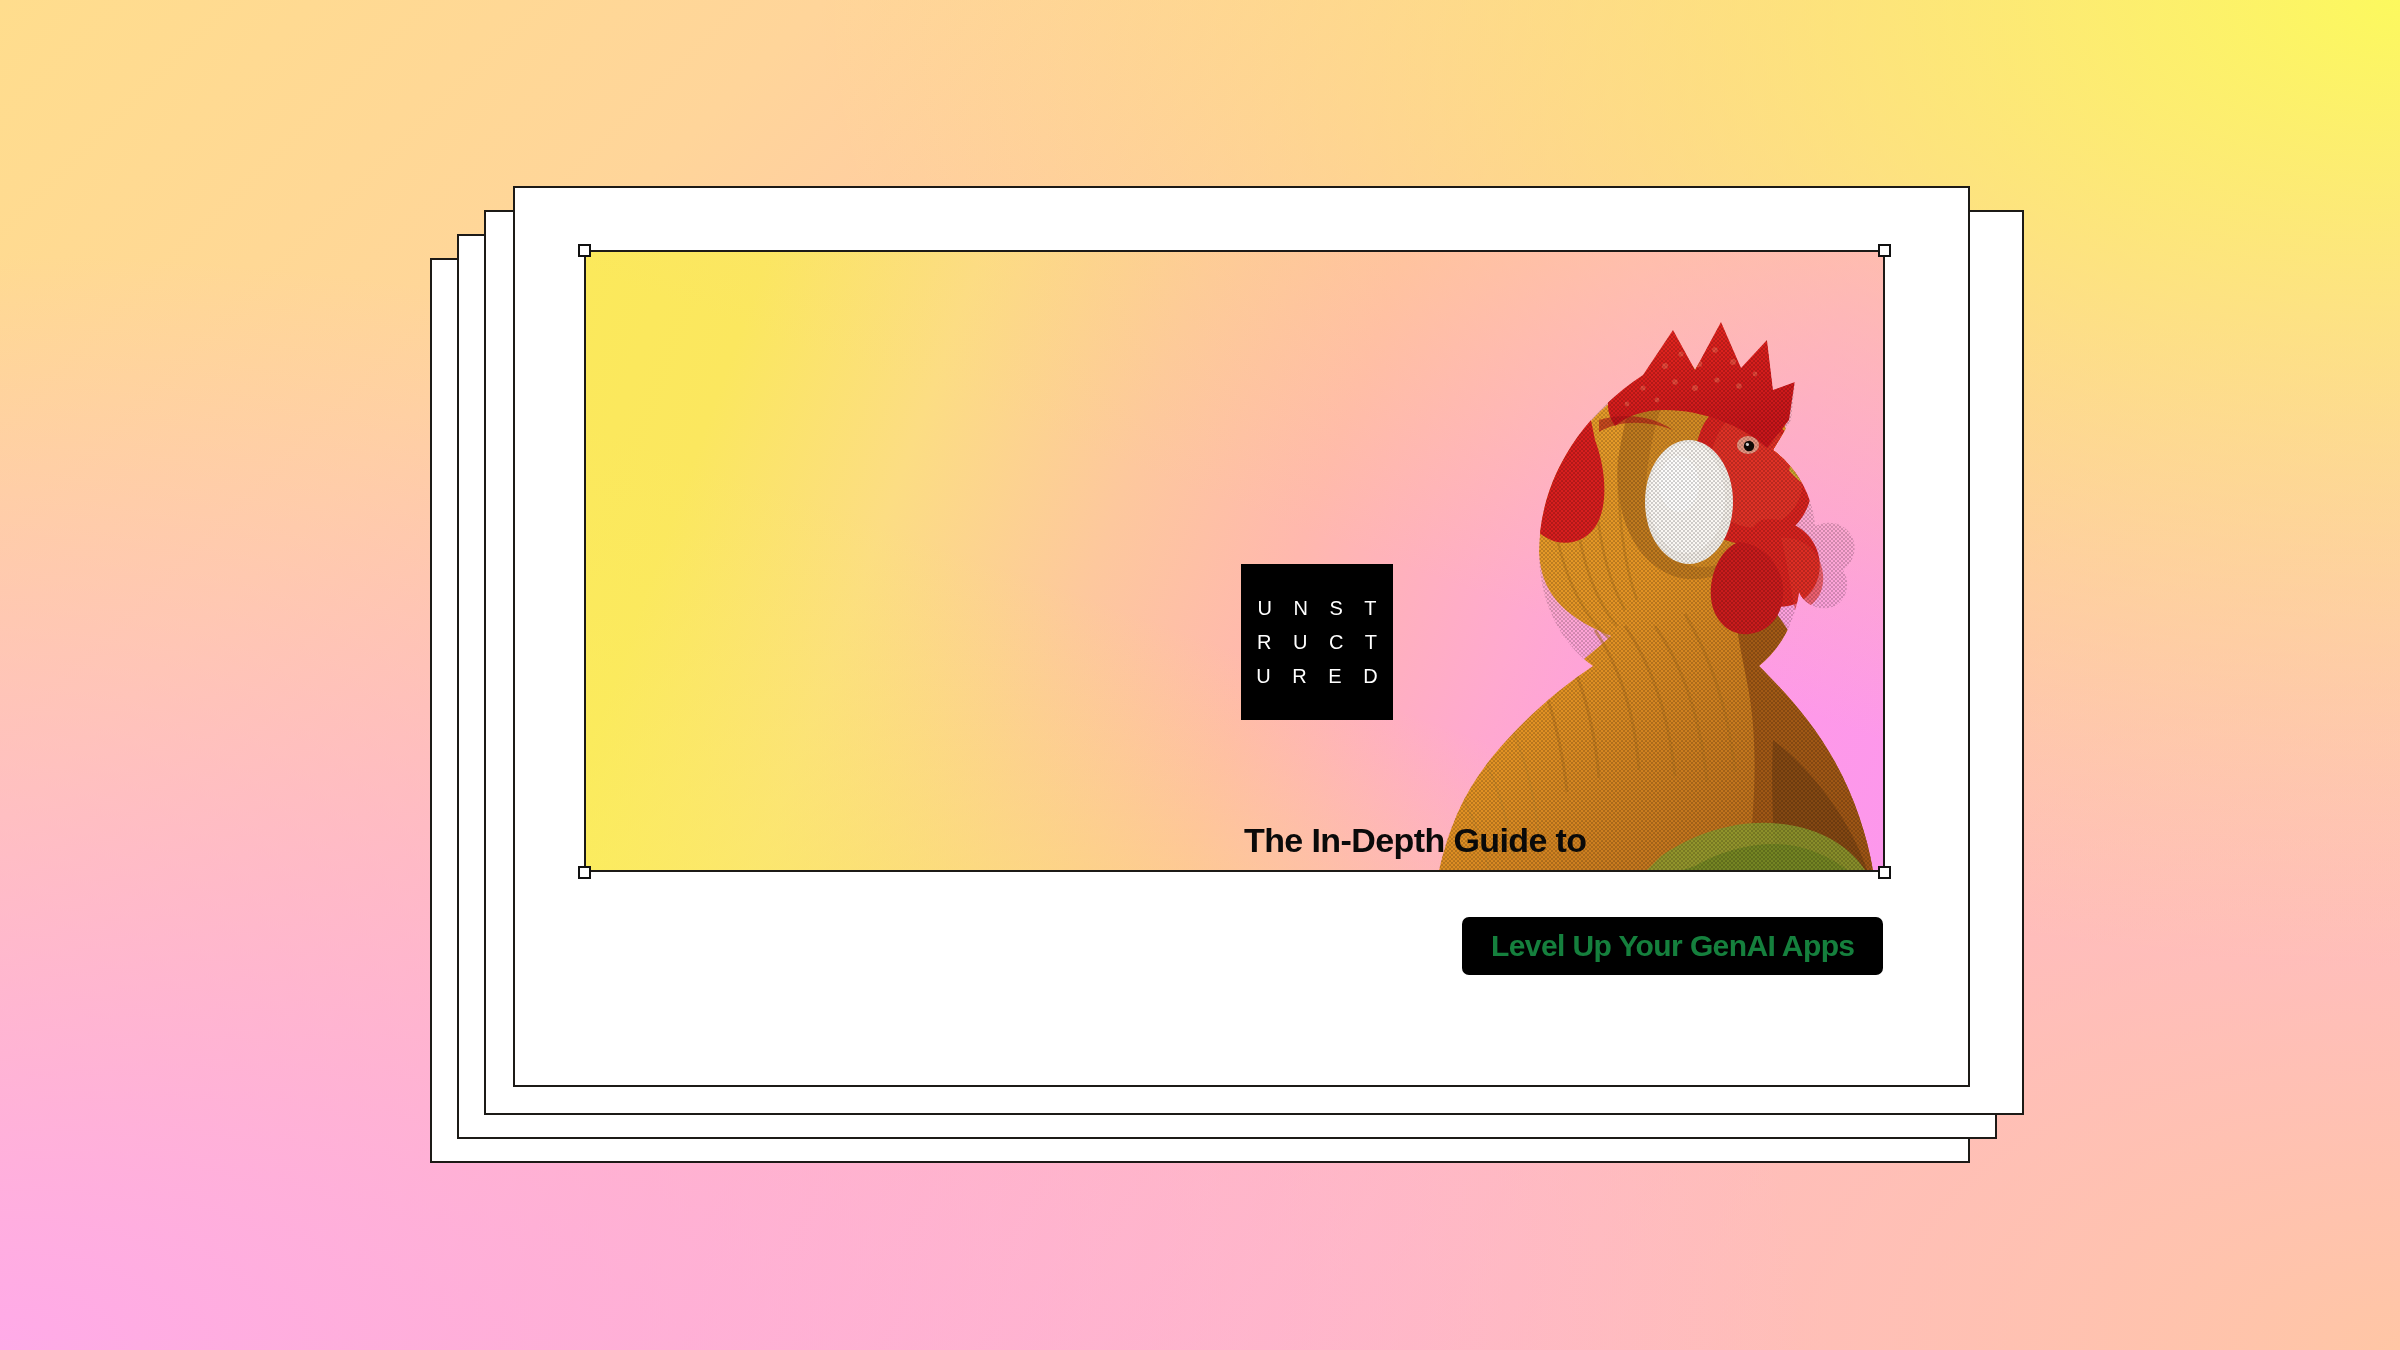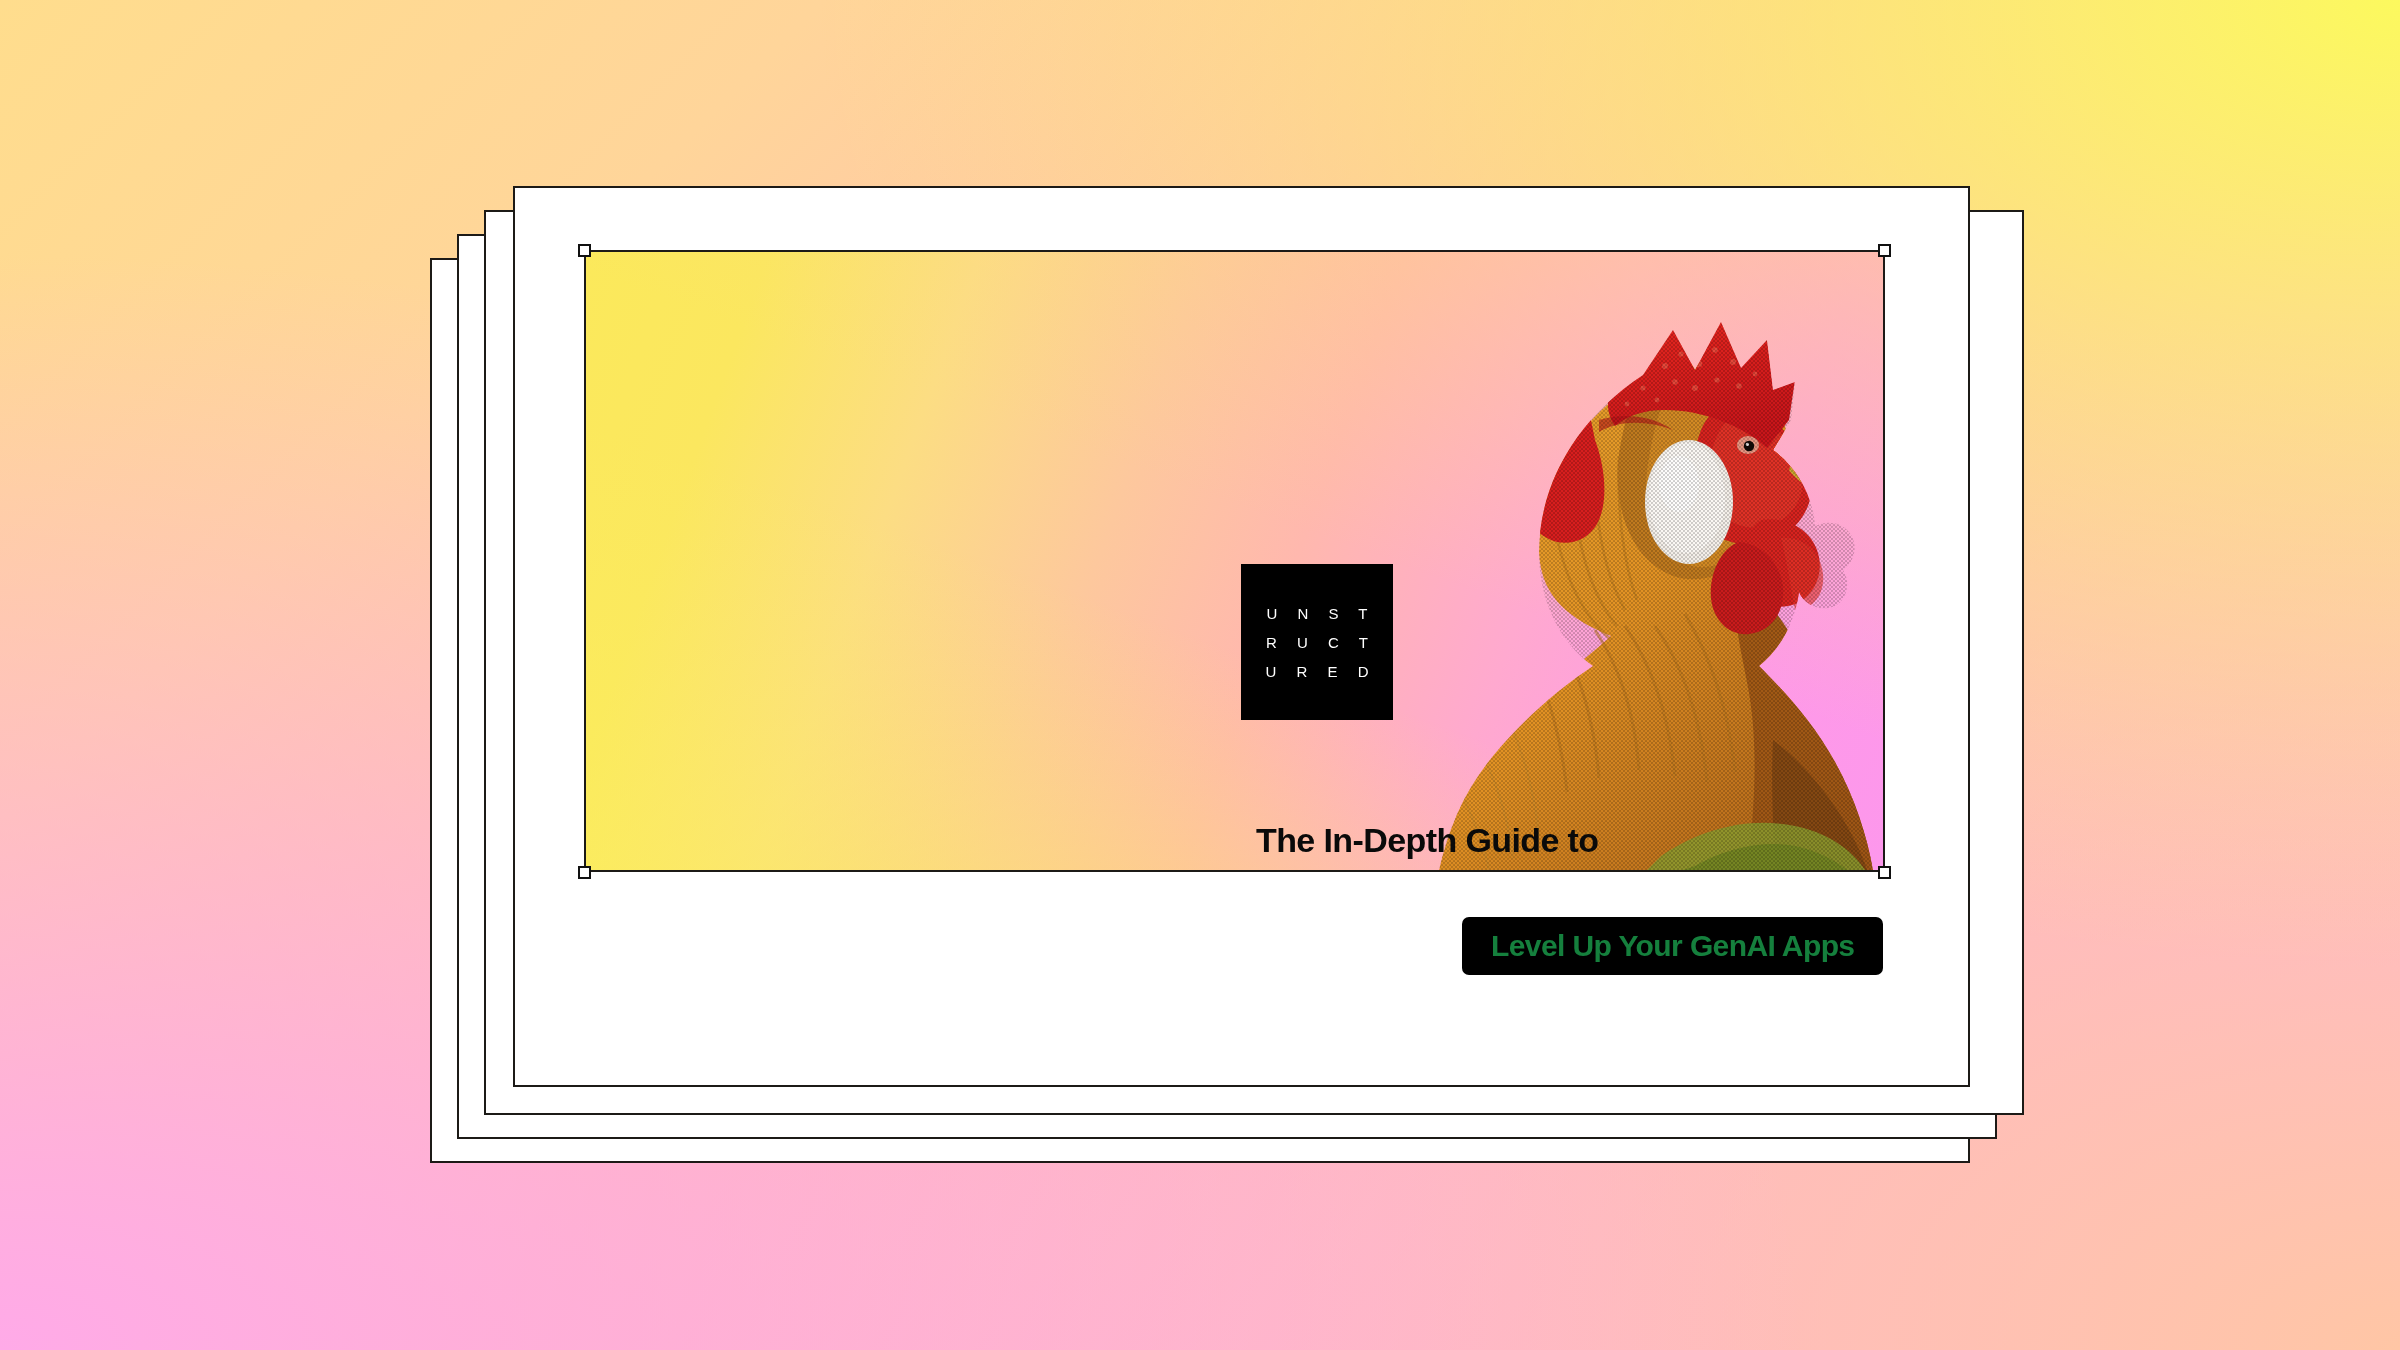--- a/index.html
+++ b/index.html
@@ -65,31 +65,31 @@
 
   
   #logo-mark{
     position:absolute;left:655px;top:312px;width:152px;height:156px;
     background:#000000;z-index:12;
     display:flex;flex-direction:column;align-items:center;justify-content:center;
     gap:14px;
   }
   .logo-row{
     color:#ffffff;font-family:"Liberation Sans", sans-serif;
-    font-size:15px;font-weight:500;letter-spacing:8px;
+    font-size:20px;font-weight:500;letter-spacing:8px;
     line-height:1;text-indent:8px;white-space:nowrap;
   }
 
   
   #headline-block{
     position:absolute;left:658px;top:570px;z-index:12;
   }
   #eyebrow{
     font-size:34px;font-weight:bold;color:#0a0a0a;
-    letter-spacing:-0.6px;line-height:1.1;margin:0 0 18px 12px;
+    letter-spacing:-0.6px;line-height:1.1;margin:0 0 18px 0;
   }
 
   
   #rooster-art{
     position:absolute;right:0px;bottom:0px;
     width:540px;height:600px;z-index:10;pointer-events:none;
   }
 
   
   #cta-button{

